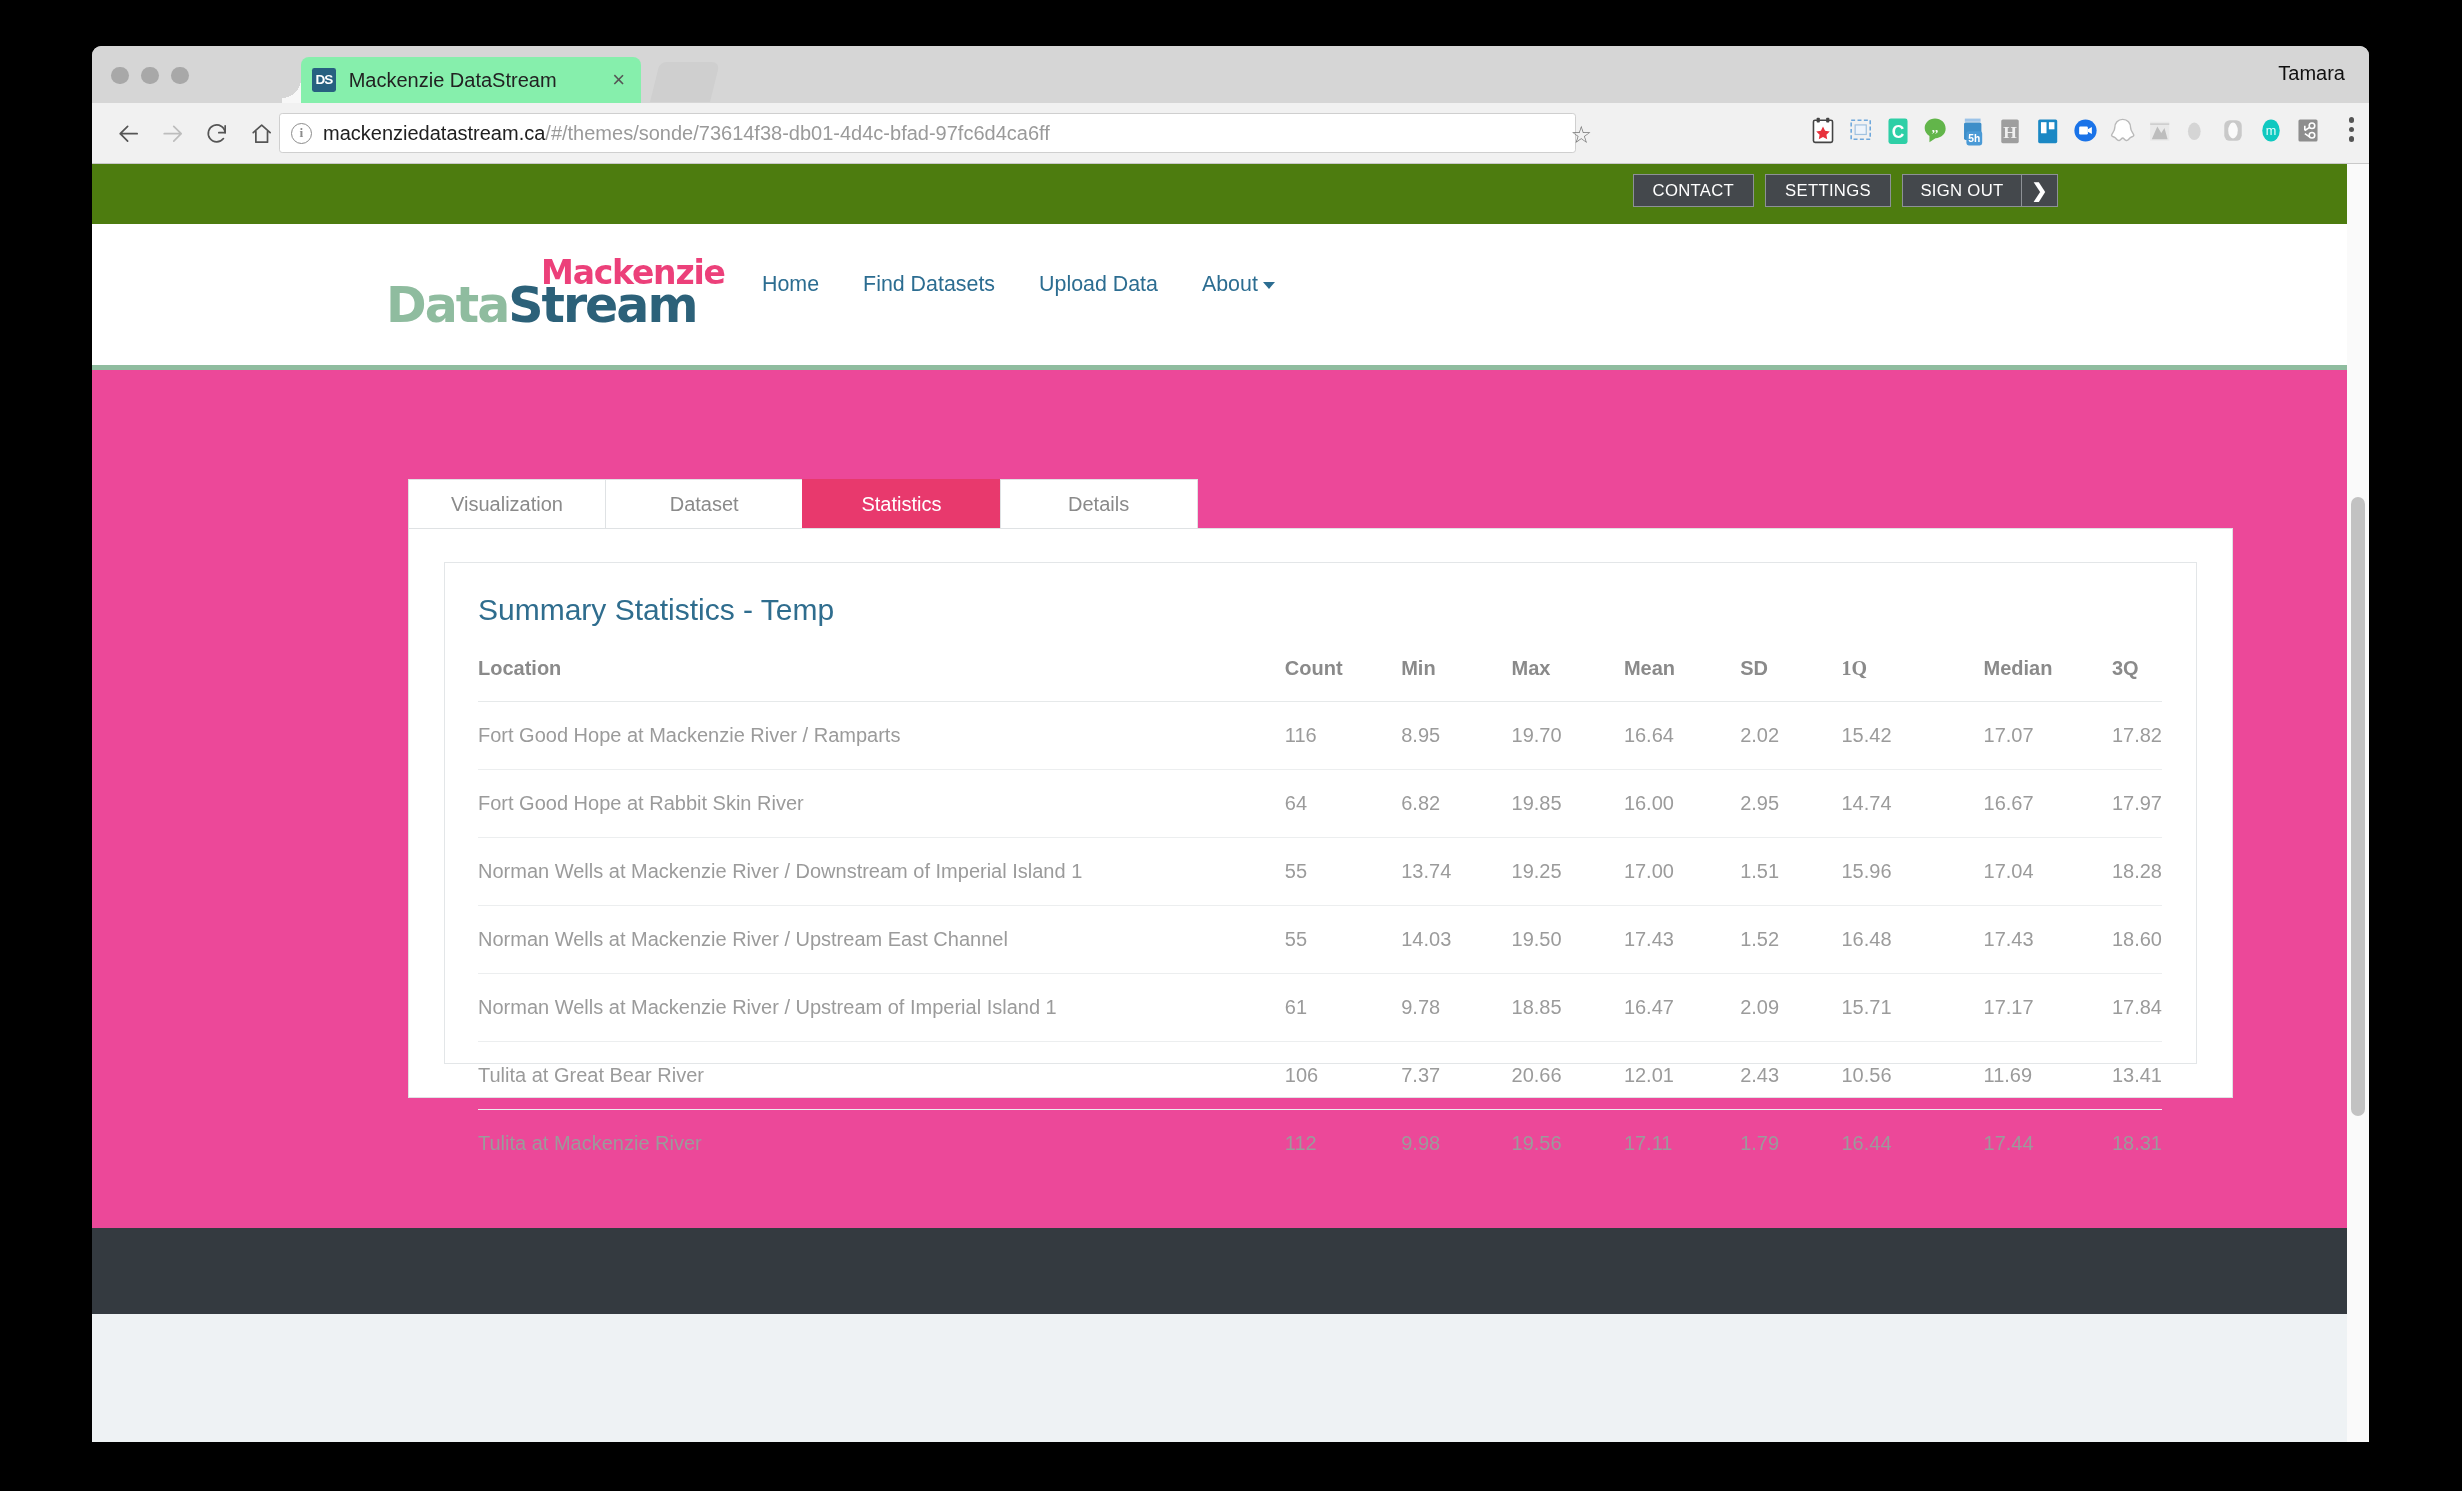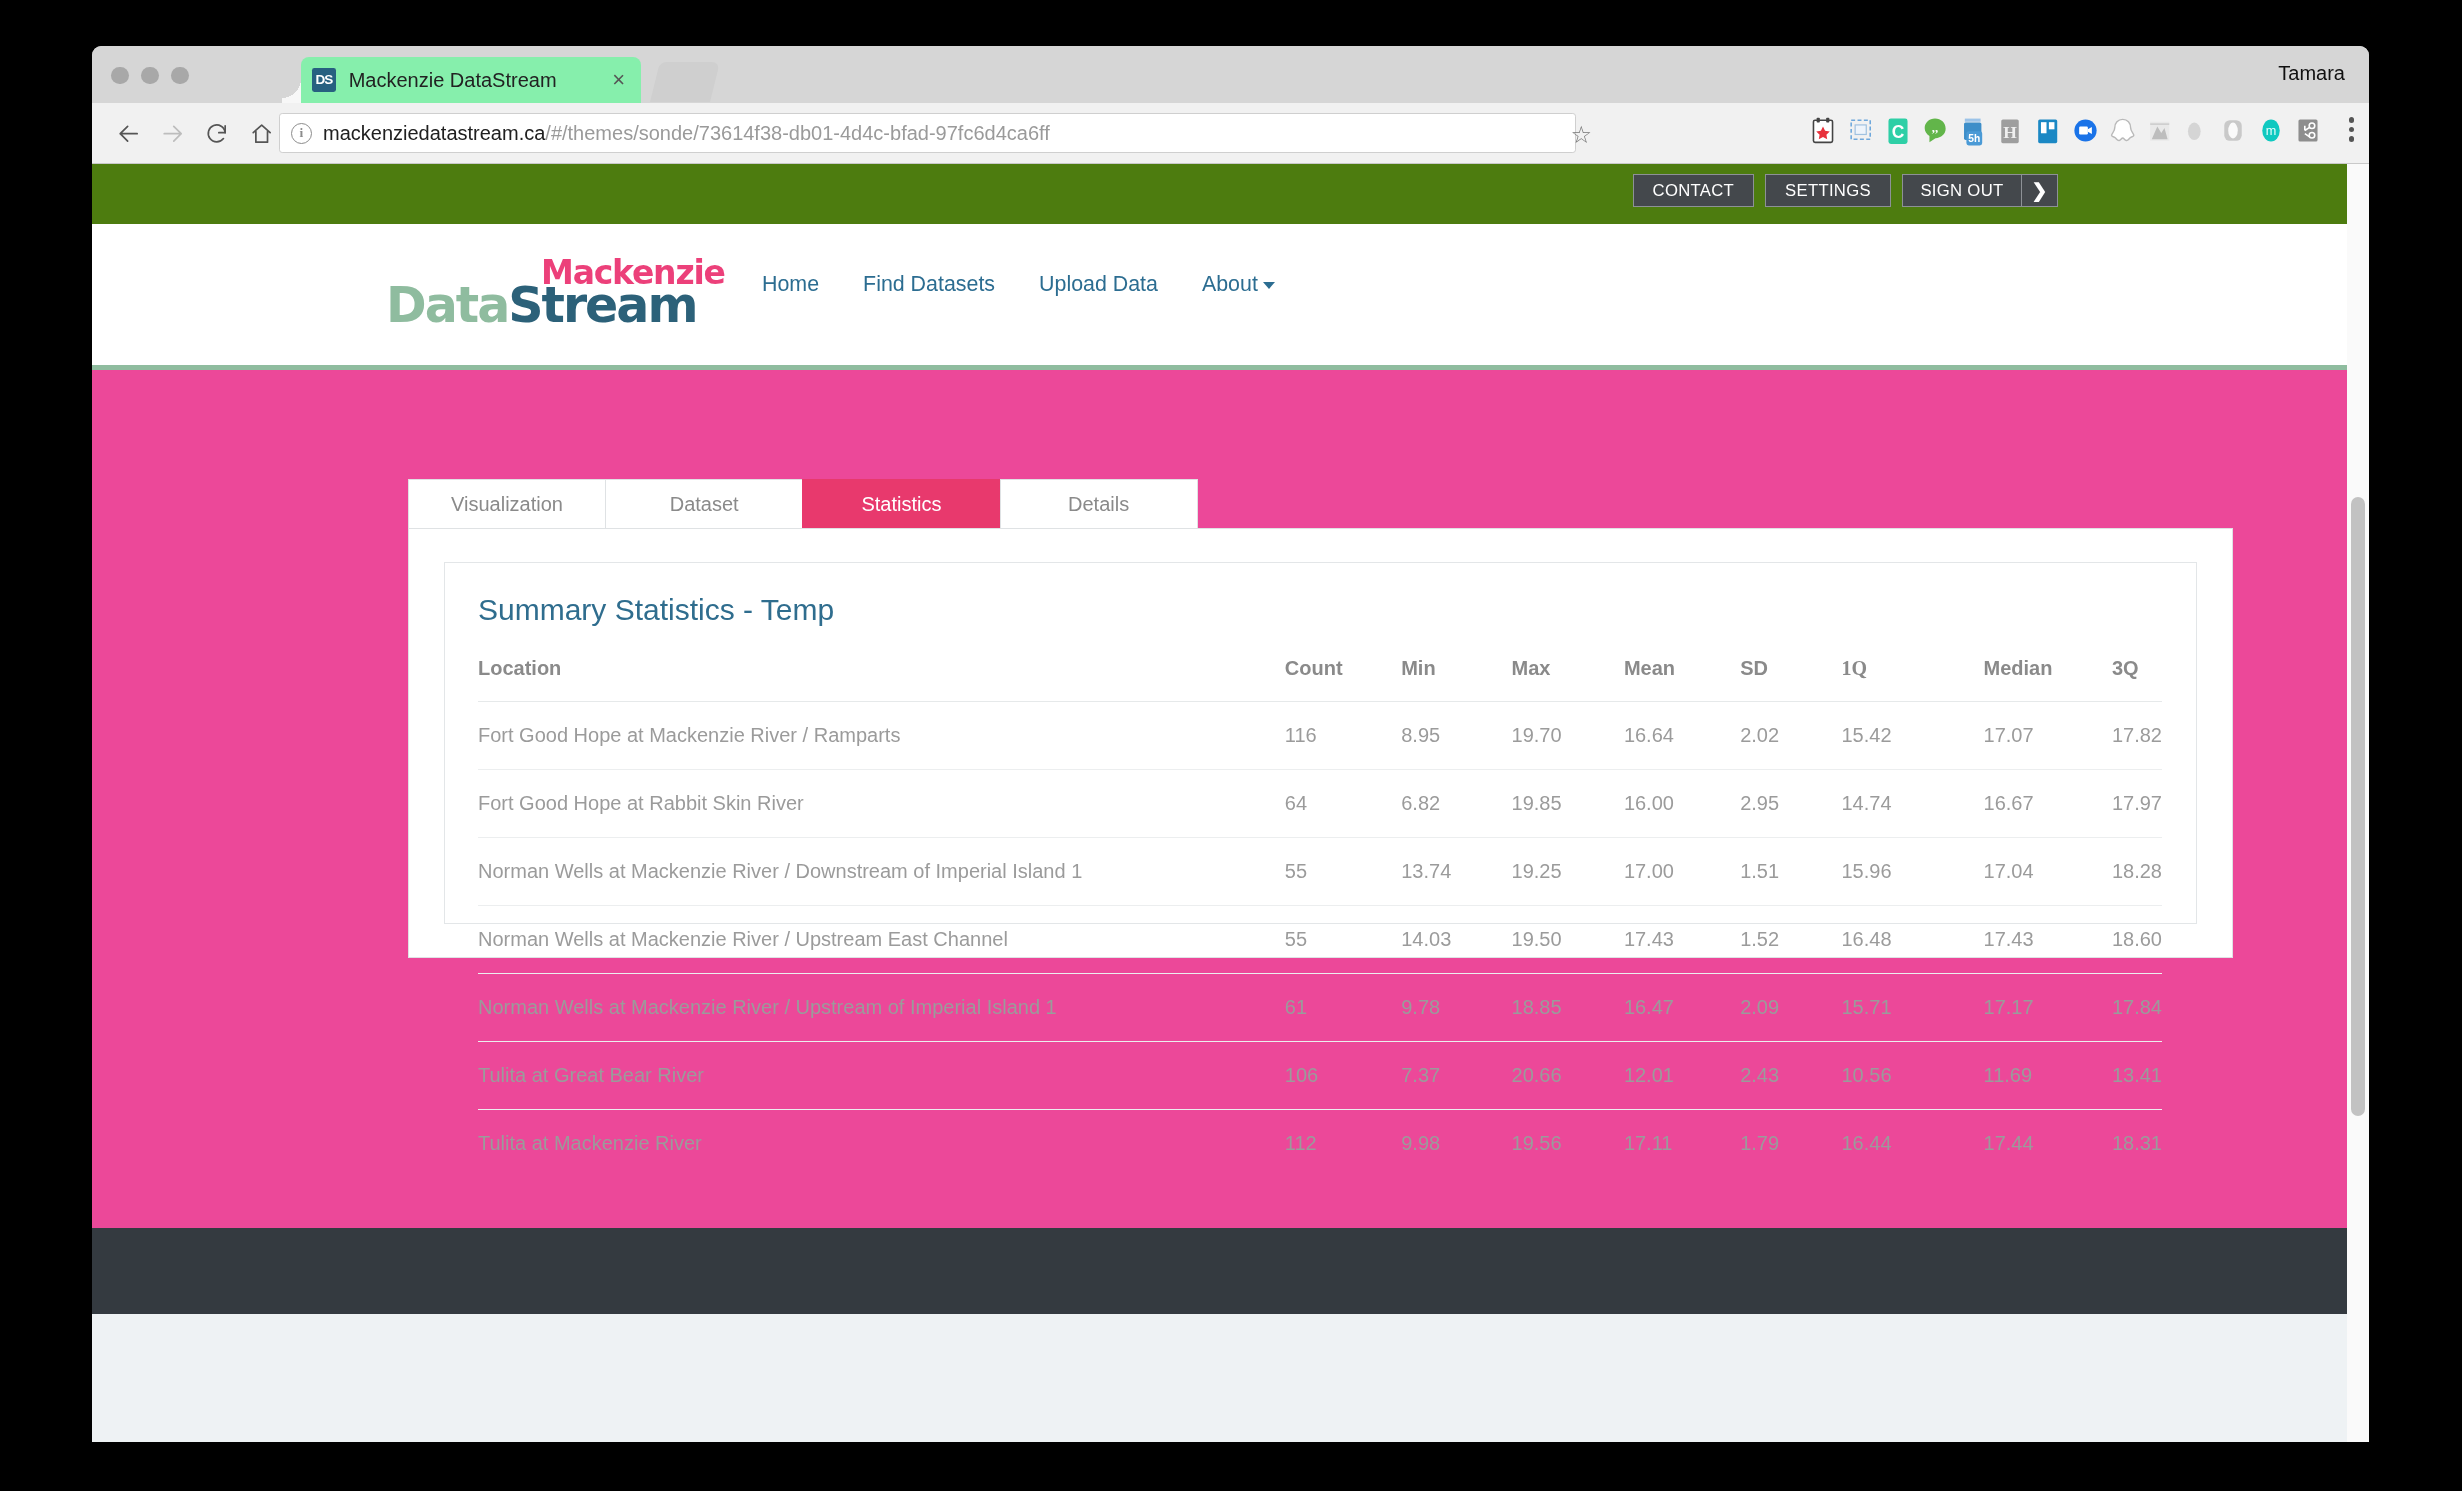--- a/index.html
+++ b/index.html
@@ -313,21 +313,21 @@
   }
   .tab.active {
     background: #e8396d;
     border-color: #e8396d;
     color: #fff;
   }
   #panel {
     position: absolute;
     left: 316px; top: 158px;
     width: 1825px;
-    height: 430px;
+    height: 570px;
     background: #fff;
     border: 0.8px solid #dfe2e4;
     box-sizing: border-box;
   }
   #panel-inner {
     position: absolute;
     left: 35px; top: 33px;
     right: 35px; bottom: 33px;
     border: 0.8px solid #e3e6e8;
     box-sizing: border-box;

